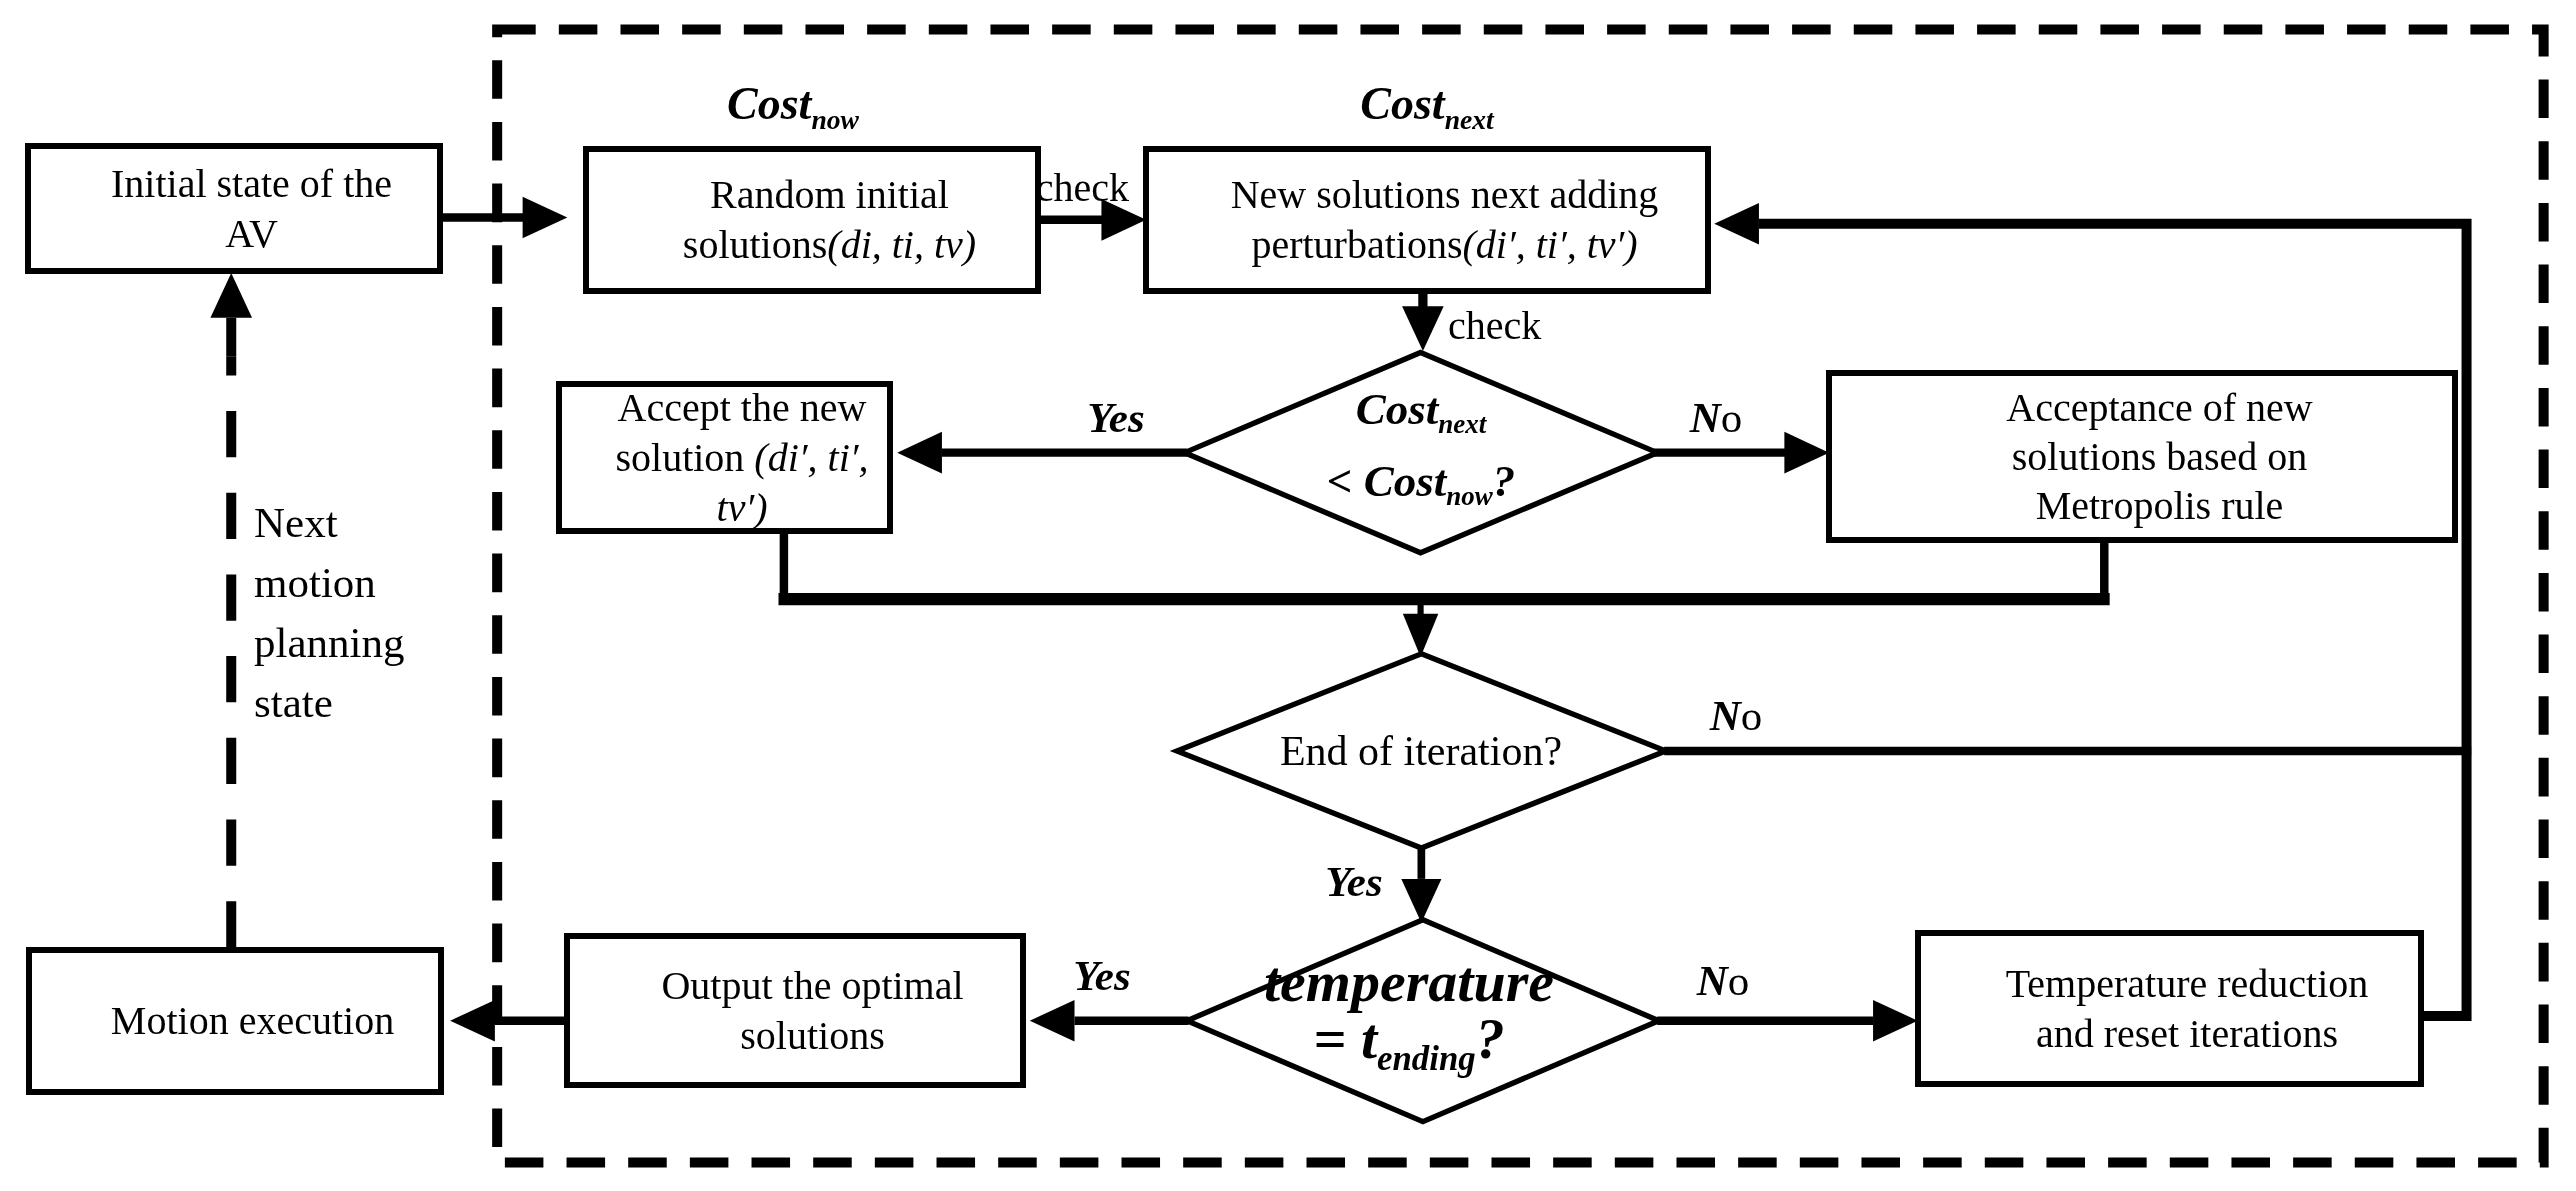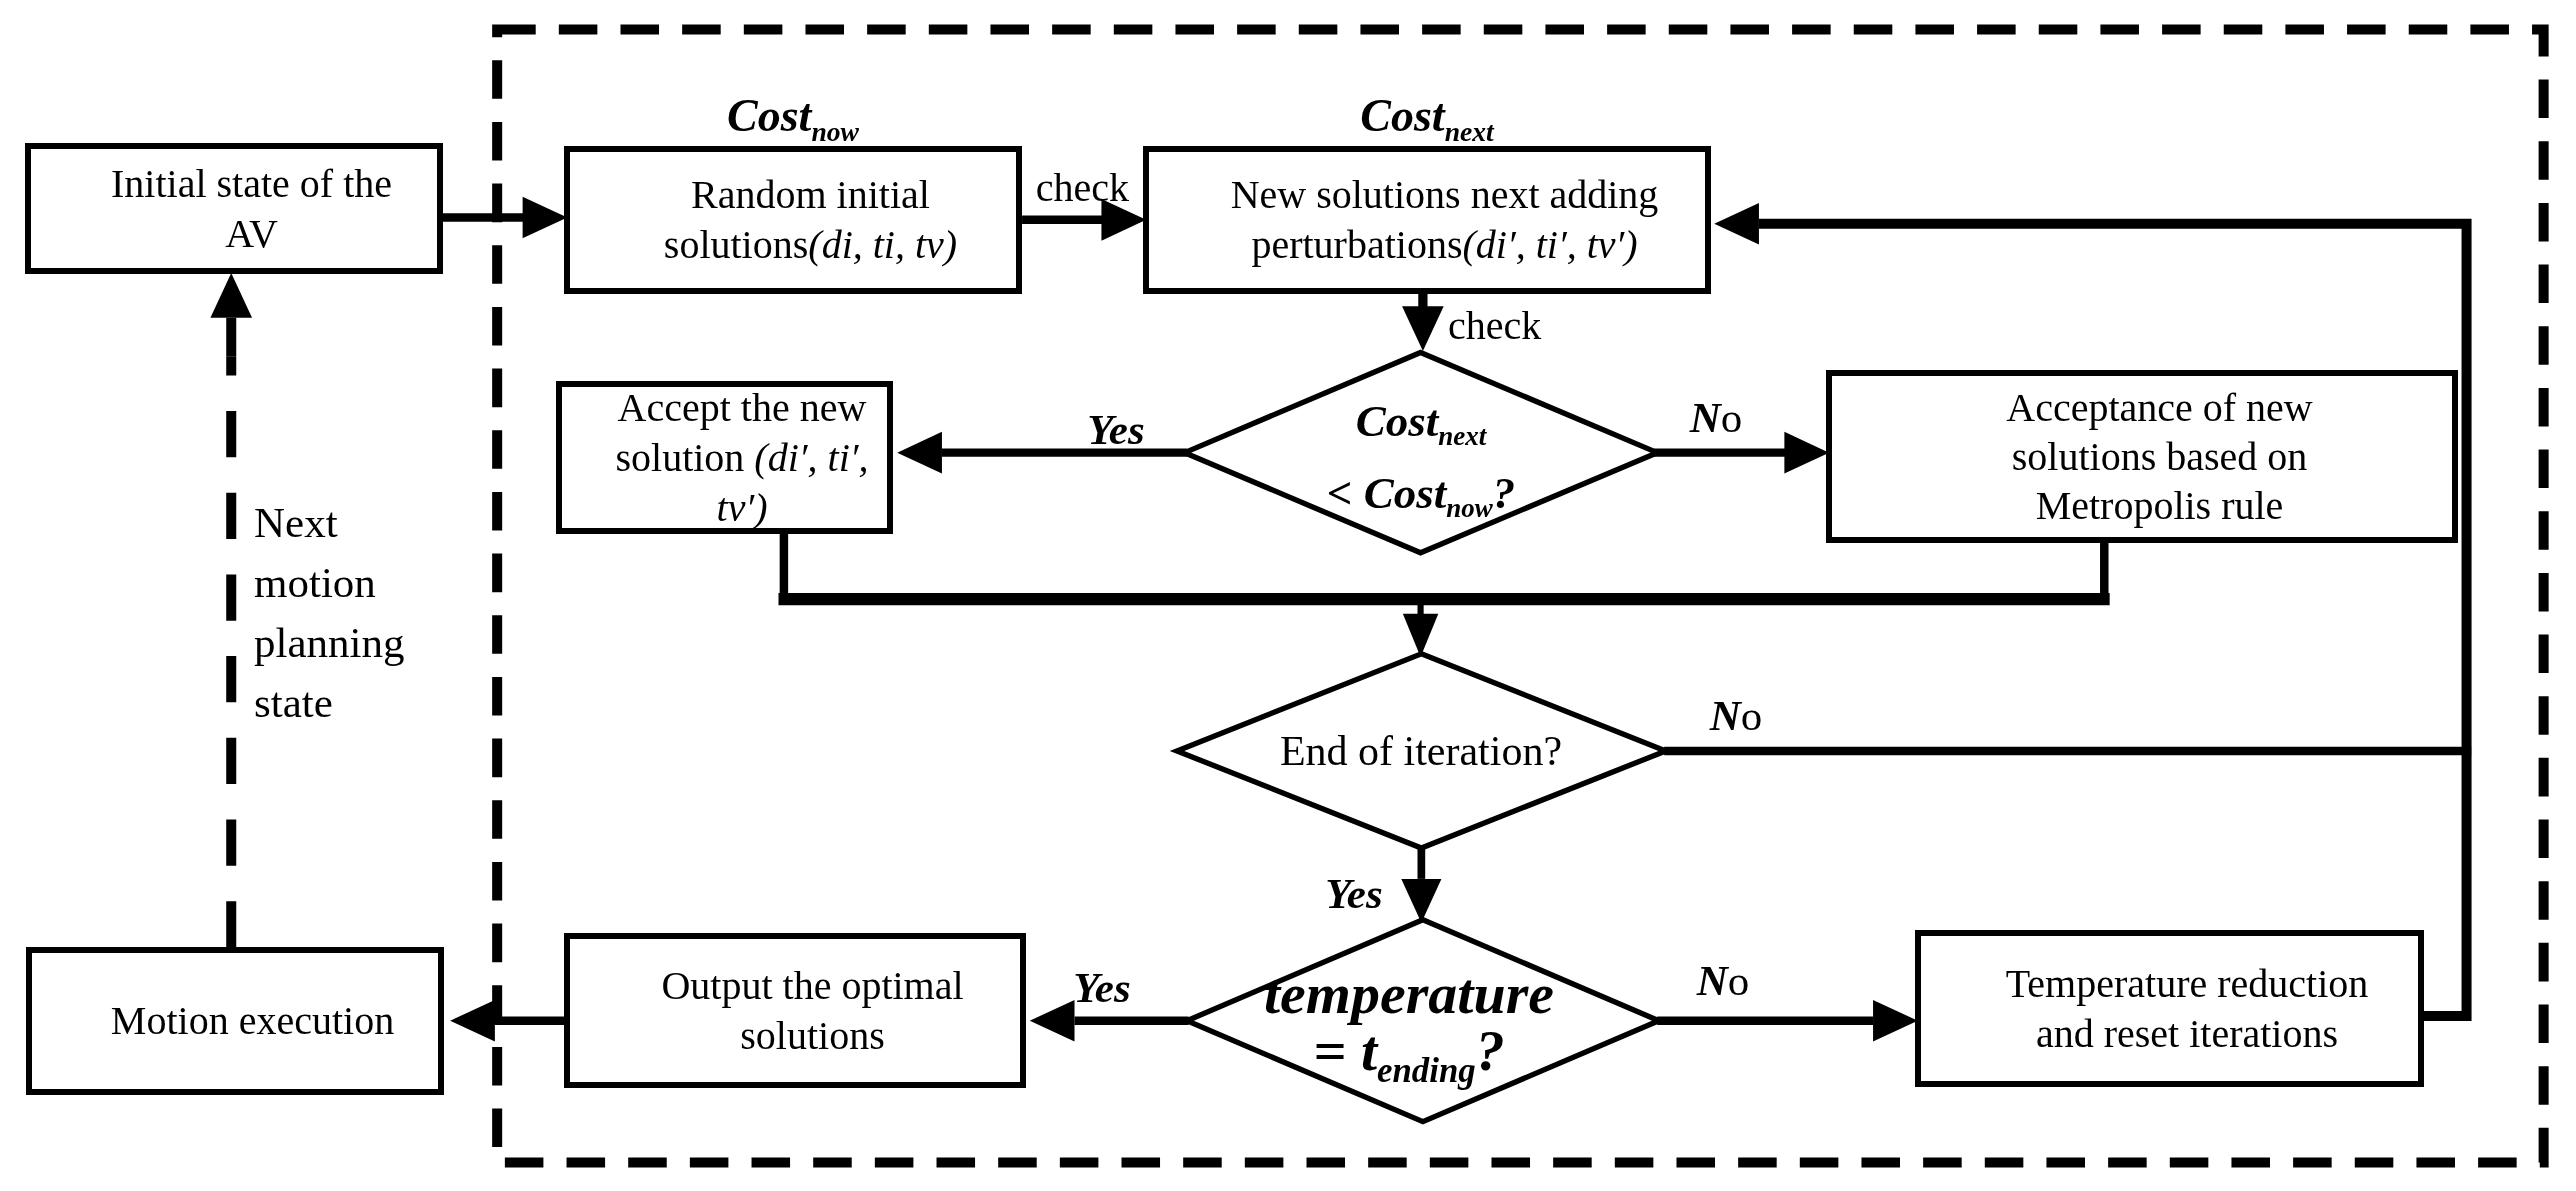--- a/index.html
+++ b/index.html
@@ -15,21 +15,21 @@
   .box{
     position:absolute;box-sizing:border-box;
     border:6.2px solid #000;background:#fff;
     display:flex;flex-direction:column;align-items:center;justify-content:center;
     text-align:center;font-size:40px;line-height:50px;padding-left:35px;
   }
   .dtext{
     position:absolute;display:flex;flex-direction:column;
     align-items:center;justify-content:center;text-align:center;
   }
-  .bi{font-weight:bold;font-style:italic;margin-top:12px;}
+  .bi{font-weight:bold;font-style:italic;}
   .math{font-style:italic;}
   .sub{font-size:0.60em;font-style:italic;vertical-align:-0.35em;}
   .lbl{position:absolute;font-size:40px;}
   .costlbl{font-size:46px;text-align:center;}
   .yn{font-size:43px;text-align:center;}
   .note{font-size:43px;line-height:60px;text-align:left;}
   .note span{display:block;}
 </style>
 </head>
 <body>
@@ -74,21 +74,21 @@
     <polygon points="584,1324 642,1297 642,1351" fill="#000"></polygon>
     <polygon points="2224,290 2282,263 2282,317" fill="#000"></polygon>
     <polygon points="300,354 273,412 327,412" fill="#000"></polygon>
   </svg>
 
   <div class="box" style="left:25px;top:143px;width:418px;height:131px">
     <span>Initial state of the</span>
     <span>AV</span>
   </div>
 
-  <div class="box" style="left:564px;top:146px;width:458px;height:148px">
+  <div class="box" style="left:583px;top:146px;width:458px;height:148px">
     <span>Random initial</span>
     <span><span>solutions</span><span class="math">(di, ti, tv)</span></span>
   </div>
 
   <div class="box" style="left:1143px;top:146px;width:568px;height:148px">
     <span>New solutions next adding</span>
     <span><span>perturbations</span><span class="math">(di′, ti′, tv′)</span></span>
   </div>
 
   <div class="box" style="left:556px;top:381px;width:337px;height:153px">

